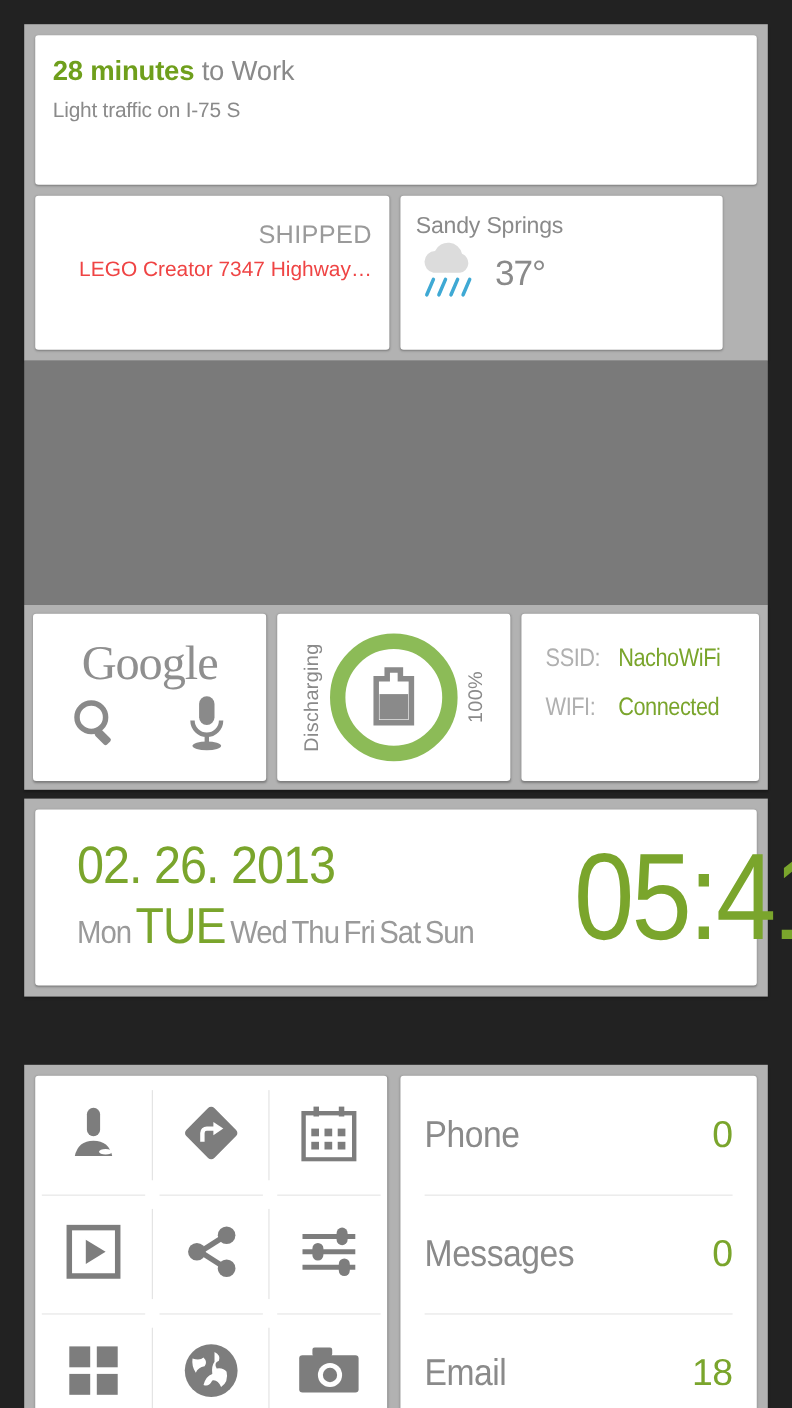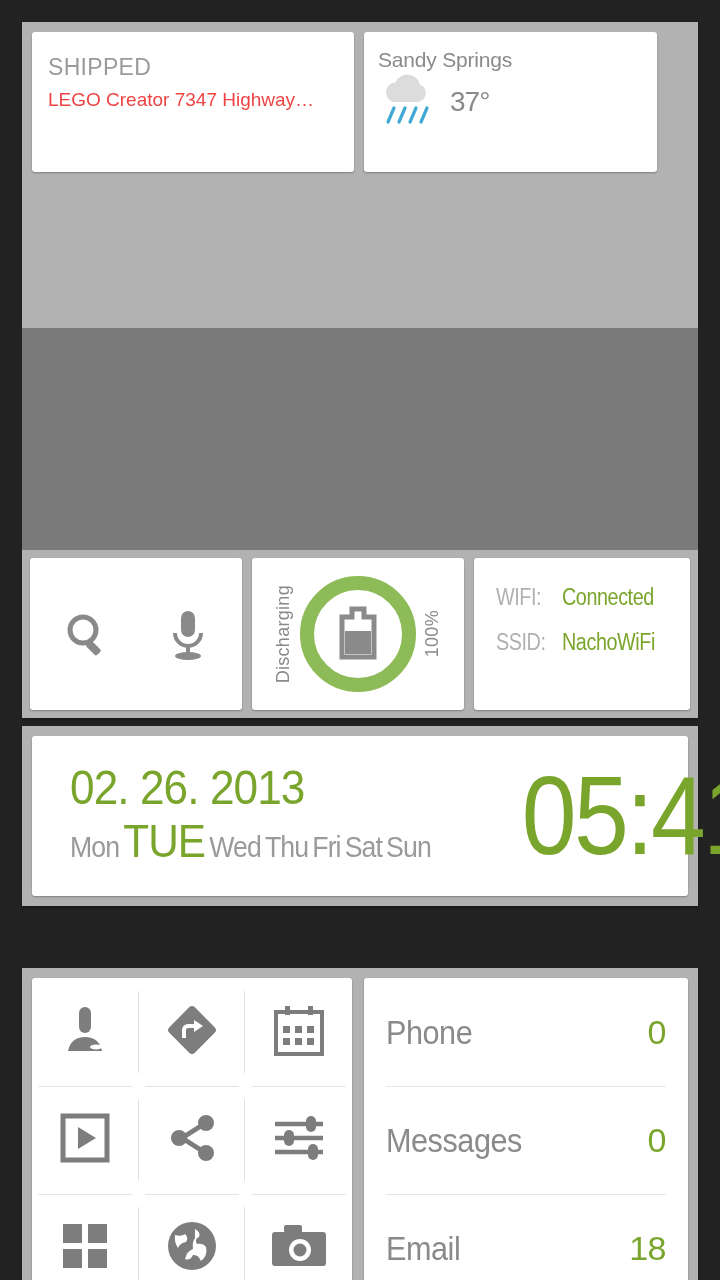--- a/index.html
+++ b/index.html
@@ -28,28 +28,28 @@
   }
 
   
   #cards-panel{ top:22px; height:306px; padding:10px; }
   .card-row{ display:flex; gap:10px; }
   #traffic-card{ height:136px; width:100%; padding:20px 16px 0 16px; margin-bottom:10px; }
   .traffic-title{ font-size:25px; color:#8a8a8a; line-height:1.1; letter-spacing:-.2px;}
   .traffic-title b{ color:#6f9f1c; font-weight:bold; }
   .traffic-sub{ font-size:19px; color:#8a8a8a; margin-top:10px; letter-spacing:-.2px;}
 
-  #shipped-card{ width:322px; height:140px; padding:22px 2px 0 16px; }
+  #shipped-card{ width:322px; height:140px; padding:22px 16px 0 16px;text-align:right; }
   .shipped-title{ font-size:23px; color:#9a9a9a; letter-spacing:.3px;}
   .shipped-sub{ font-size:19px; color:#ef4444; margin-top:8px; white-space:nowrap; overflow:hidden;}
 
   #weather-card{ width:293px; height:140px; padding:16px 4px 0 14px; }
   .weather-city{ font-size:21px; color:#8a8a8a; letter-spacing:-.2px;}
   .weather-body{ display:flex; align-items:center; margin-top:2px; }
-  .weather-temp{ font-size:28px; color:#8a8a8a; font-weight:300; margin-left:10px; letter-spacing:-1px;}
+  .weather-temp{ font-size:32px; color:#8a8a8a; font-weight:300; margin-left:10px; letter-spacing:-1px;}
 
   
   #empty-panel{ top:328px; height:222px; background:#7a7a7a; box-shadow:none;}
 
   
   #widget-panel{ top:550px; height:168px; padding:8px; }
   .widget-row{ display:flex; gap:10px; height:100%; }
 
   #google-widget{ width:212px; height:100%; display:flex; flex-direction:column;
                   align-items:center; justify-content:center; }
@@ -113,20 +113,26 @@
                 transform:scaleX(.9); transform-origin:left;}
   .count-val{ font-size:34px; color:#7aa52c; letter-spacing:-.5px;}
 </style>
 </head>
 <body>
 
 <div id="screen">
 
   <div class="panel" id="cards-panel">
 
+    <div class="card" id="traffic-card">
+      <div class="traffic-title">
+        <b>28 minutes</b><span> to Work</span>
+      </div>
+      <div class="traffic-sub">Light traffic on I-75 S</div>
+    </div>
 
     <div class="card-row">
 
       <div class="card" id="shipped-card">
         <div class="shipped-title">SHIPPED</div>
         <div class="shipped-sub">LEGO Creator 7347 Highway…</div>
       </div>
 
       <div class="card" id="weather-card">
         <div class="weather-city">Sandy Springs</div>
@@ -148,20 +154,21 @@
 
     </div>
   </div>
 
   <div class="panel" id="empty-panel"></div>
 
   <div class="panel" id="widget-panel">
     <div class="widget-row">
 
       <div class="card" id="google-widget">
+        <div class="google-logo">Google</div>
         <div class="google-icons">
           <span>
             <svg width="50" height="50" viewBox="0 0 50 50">
               <circle cx="20" cy="20" r="13" fill="none" stroke="#8a8a8a" stroke-width="5"></circle>
               <rect x="28" y="30" width="15" height="8" rx="2" fill="#8a8a8a" transform="rotate(45 28 30)"></rect>
             </svg>
           </span>
           <span>
             <svg width="42" height="52" viewBox="0 0 42 52">
               <rect x="14" y="2" width="14" height="26" rx="7" fill="#8a8a8a"></rect>
@@ -181,26 +188,26 @@
               <path d="M6 14 h10 V6 h12 v8 h10 v40 H6 z" fill="none" stroke="#8a8a8a" stroke-width="5"></path>
               <rect x="9" y="28" width="26" height="23" fill="#8a8a8a"></rect>
             </svg>
           </span>
         </div>
         <div class="vert-label">100%</div>
       </div>
 
       <div class="card" id="wifi-widget">
         <div class="wifi-line">
+          <span class="wifi-key">SSID:</span>
+          <span class="wifi-val">NachoWiFi</span>
+        </div>
+        <div class="wifi-line">
           <span class="wifi-key">WIFI:</span>
           <span class="wifi-val">Connected</span>
-        </div>
-        <div class="wifi-line">
-          <span class="wifi-key">SSID:</span>
-          <span class="wifi-val">NachoWiFi</span>
         </div>
       </div>
 
     </div>
   </div>
 
   <div class="panel" id="clock-panel">
     <div class="card" id="clock-card">
 
       <div class="date-block">

